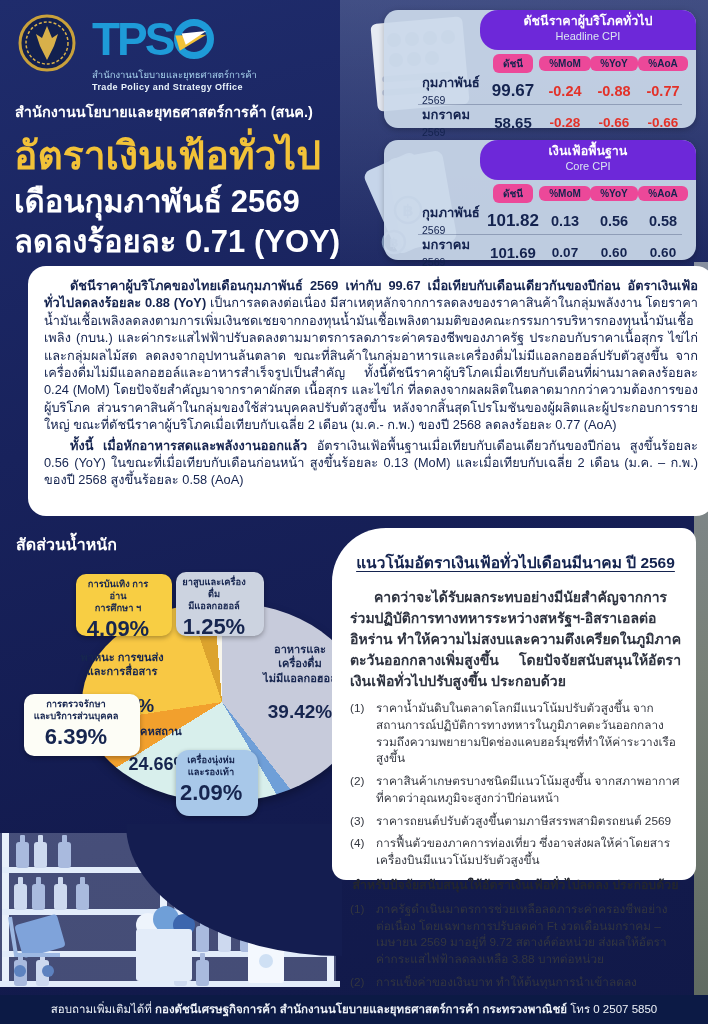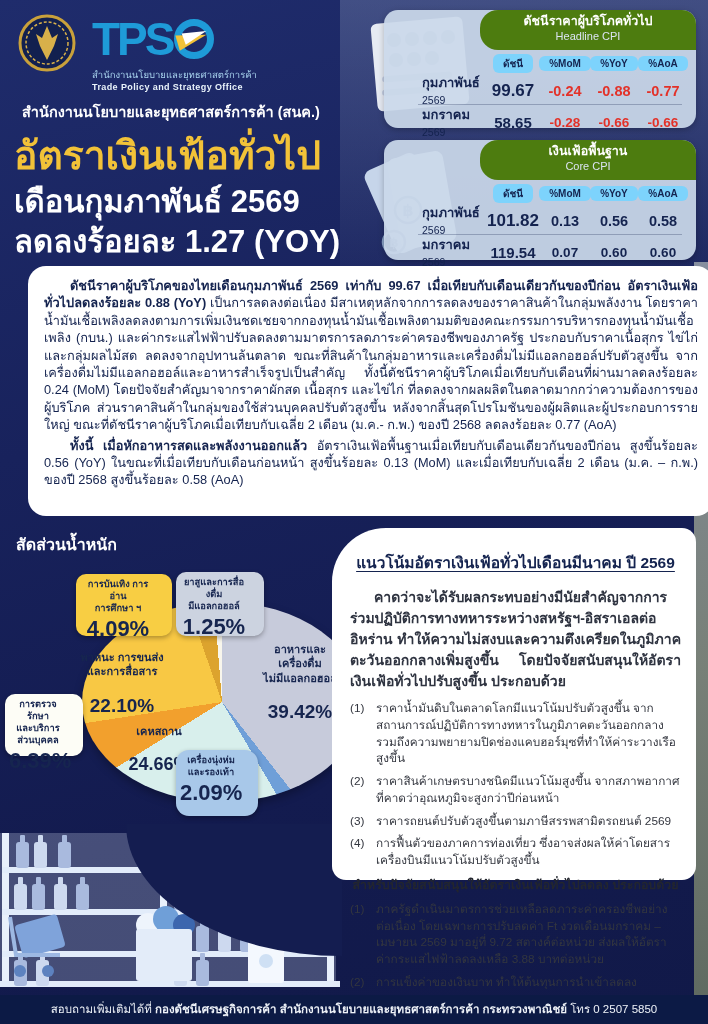--- a/index.html
+++ b/index.html
@@ -21,41 +21,41 @@
   .logo{position:absolute;left:92px;top:12px;width:210px;}
   .logo-row{display:flex;align-items:center;height:54px;}
   .logo-tps{font-size:46px;font-weight:800;color:#1e9bd8;letter-spacing:-3px;line-height:1;}
   .logo-o{position:relative;width:40px;height:40px;border:7px solid #1e9bd8;border-radius:50%;margin-left:2px;}
   .plane-y{position:absolute;left:-4px;top:5px;width:0;height:0;border-left:30px solid #f2c238;
     border-top:8px solid transparent;border-bottom:8px solid transparent;transform:rotate(-16deg);}
   .plane-w{position:absolute;left:2px;top:3px;width:0;height:0;border-left:24px solid #ffffff;
     border-top:6px solid transparent;border-bottom:6px solid transparent;transform:rotate(-20deg);}
   .logo-sub1{font-size:9.5px;color:#a9d4ef;margin-top:1px;}
   .logo-sub2{font-size:9px;font-weight:bold;letter-spacing:.4px;color:#e9f3fb;}
-  .org-line{position:absolute;left:15px;top:100px;font-size:14.5px;font-weight:bold;color:#ffffff;margin-left:7px;}
+  .org-line{position:absolute;left:15px;top:100px;font-size:14.5px;font-weight:bold;color:#ffffff;}
 
   .title-yellow{position:absolute;left:14px;top:124px;font-size:39px;font-weight:800;color:#f2c238;}
   .title-l2{position:absolute;left:14px;top:176px;font-size:31px;font-weight:bold;color:#ffffff;}
   .title-l3{position:absolute;left:14px;top:216px;font-size:31px;font-weight:bold;color:#ffffff;}
 
   
   .illus{position:absolute;opacity:.95;}
 
   
   .cpi-table{position:absolute;left:384px;width:312px;background:rgba(202,216,234,.93);
     border-radius:14px;box-shadow:0 2px 6px rgba(0,0,0,.25);}
   .cpi-t1{top:10px;height:118px;}
   .cpi-t2{top:140px;height:120px;}
-  .cpi-head{position:absolute;top:0;right:0;width:216px;height:40px;background:#4d7c0f;
+  .cpi-head{position:absolute;top:0;right:0;width:216px;height:40px;background:#6d28d9;
     border-radius:18px 14px 0 18px;text-align:center;padding-top:4px;}
   .cpi-head .th{font-size:12.5px;font-weight:bold;color:#ffffff;line-height:1.25;}
   .cpi-head .en{font-size:11px;color:#dbe4f2;line-height:1.2;}
   .cpi-grid{position:absolute;left:6px;right:6px;display:grid;grid-template-columns:96px 54px 50px 48px 50px;align-items:center;}
   .chips{top:44px;}
-  .chip{justify-self:center;background:#7dd3fc;border-radius:6px;padding:2px 10px;
+  .chip{justify-self:center;background:#ec4899;border-radius:6px;padding:2px 10px;
     font-size:10px;font-weight:bold;color:#14234f;}
   .rowv{height:32px;}
   .row1{top:64px;}
   .row2{top:96px;}
   .mcell{padding-left:32px;color:#14234f;line-height:1.05;}
   .mname{font-size:13px;font-weight:bold;}
   .myear{font-size:10.5px;}
   .idx{justify-self:center;font-size:17px;font-weight:800;color:#14234f;}
   .chg{justify-self:center;font-size:14.5px;font-weight:800;color:#14234f;}
   .row2 .idx{font-size:15px;}
@@ -80,21 +80,21 @@
   .pl-transport{left:58px;top:650px;width:128px;}
   .pl-food{left:236px;top:642px;width:128px;}
   .pl-housing{left:112px;top:724px;width:94px;}
   .pl-housing .p{font-size:18px;}
   .wbox{position:absolute;border-radius:10px;text-align:center;color:#16254f;
     padding:5px 16px 4px 4px;box-shadow:0 2px 5px rgba(0,0,0,.3);}
   .wbox .l{font-size:9.3px;font-weight:bold;line-height:1.28;}
   .wbox .p{font-size:22px;font-weight:800;margin-top:1px;}
   .wb-recreation{left:76px;top:574px;width:96px;height:62px;background:#f8ce43;}
   .wb-tobacco{left:176px;top:572px;width:88px;height:64px;background:#ccd3e0;}
-  .wb-medical{left:5px;top:694px;width:78px;height:62px;background:#fdfdf6;}
+  .wb-medical{left:24px;top:694px;width:116px;height:62px;background:#fdfdf6;}
   .wb-apparel{left:176px;top:750px;width:82px;height:66px;background:#a8c8e9;border-radius:13px;}
 
   
   .trend{position:absolute;left:332px;top:528px;width:364px;height:352px;background:#ffffff;
     border-radius:54px 14px 14px 14px;padding:22px 15px 10px 18px;}
   .t-head{text-align:center;font-size:15.5px;font-weight:800;color:#14234f;
     text-decoration:underline;text-underline-offset:3px;margin-bottom:12px;}
   .t-intro{font-size:14px;font-weight:bold;line-height:1.5;color:#2e3340;
     text-indent:24px;text-align:justify;margin:0 0 8px 0;}
   .t-item{display:flex;margin-bottom:6px;font-size:11.8px;line-height:1.42;color:#33363f;}
@@ -183,21 +183,21 @@
           <span class="plane-w"></span>
         </span>
     </div>
     <div class="logo-sub1">สำนักงานนโยบายและยุทธศาสตร์การค้า</div>
     <div class="logo-sub2">Trade Policy and Strategy Office</div>
   </div>
   <div class="org-line">สำนักงานนโยบายและยุทธศาสตร์การค้า (สนค.)</div>
 
   <div class="title-yellow">อัตราเงินเฟ้อทั่วไป</div>
   <div class="title-l2">เดือนกุมภาพันธ์ 2569</div>
-  <div class="title-l3">ลดลงร้อยละ 1.27 (YOY)</div>
+  <div class="title-l3">ลดลงร้อยละ 0.71 (YOY)</div>
 
   <svg class="illus" style="left:366px;top:16px;width:112px;height:106px" viewBox="0 0 112 106">
     <rect x="8" y="4" width="92" height="88" rx="6" fill="#f0f4fa" transform="rotate(-5 54 48)"></rect>
     <g fill="#b9c4da">
       <circle cx="28" cy="24" r="7"></circle>
         <circle cx="46" cy="23" r="7"></circle>
         <circle cx="64" cy="22" r="7"></circle>
         <circle cx="82" cy="21" r="7"></circle>
       <circle cx="30" cy="44" r="7"></circle>
         <circle cx="48" cy="43" r="7"></circle>
@@ -259,21 +259,21 @@
     <div class="cpi-grid rowv row1">
       <span class="mcell"><span class="mname">กุมภาพันธ์</span><br><span class="myear">2569</span></span>
       <span class="idx">101.82</span>
       <span class="chg">0.13</span>
       <span class="chg">0.56</span>
       <span class="chg">0.58</span>
     </div>
     <div class="cpi-div"></div>
     <div class="cpi-grid rowv row2">
       <span class="mcell"><span class="mname">มกราคม</span><br><span class="myear">2569</span></span>
-      <span class="idx">119.54</span>
+      <span class="idx">101.69</span>
       <span class="chg">0.07</span>
       <span class="chg">0.60</span>
       <span class="chg">0.60</span>
     </div>
   </div>
 
   <div class="summary">
     <p><span class="b">ดัชนีราคาผู้บริโภคของไทยเดือนกุมภาพันธ์ 2569 เท่ากับ 99.67 เมื่อเทียบกับเดือนเดียวกันของปีก่อน อัตราเงินเฟ้อทั่วไปลดลงร้อยละ 0.88 (YoY)</span><span> เป็นการลดลงต่อเนื่อง มีสาเหตุหลักจากการลดลงของราคาสินค้าในกลุ่มพลังงาน โดยราคาน้ำมันเชื้อเพลิงลดลงตามการเพิ่มเงินชดเชยจากกองทุนน้ำมันเชื้อเพลิงตามมติของคณะกรรมการบริหารกองทุนน้ำมันเชื้อเพลิง (กบน.) และค่ากระแสไฟฟ้าปรับลดลงตามมาตรการลดภาระค่าครองชีพของภาครัฐ ประกอบกับราคาเนื้อสุกร ไข่ไก่ และกลุ่มผลไม้สด ลดลงจากอุปทานล้นตลาด ขณะที่สินค้าในกลุ่มอาหารและเครื่องดื่มไม่มีแอลกอฮอล์ปรับตัวสูงขึ้น จากเครื่องดื่มไม่มีแอลกอฮอล์และอาหารสำเร็จรูปเป็นสำคัญ ทั้งนี้ดัชนีราคาผู้บริโภคเมื่อเทียบกับเดือนที่ผ่านมาลดลงร้อยละ 0.24 (MoM) โดยปัจจัยสำคัญมาจากราคาผักสด เนื้อสุกร และไข่ไก่ ที่ลดลงจากผลผลิตในตลาดมากกว่าความต้องการของผู้บริโภค ส่วนราคาสินค้าในกลุ่มของใช้ส่วนบุคคลปรับตัวสูงขึ้น หลังจากสิ้นสุดโปรโมชันของผู้ผลิตและผู้ประกอบการรายใหญ่ ขณะที่ดัชนีราคาผู้บริโภคเมื่อเทียบกับเฉลี่ย 2 เดือน (ม.ค.- ก.พ.) ของปี 2568 ลดลงร้อยละ 0.77 (AoA)</span></p>
     <p><span class="b">ทั้งนี้ เมื่อหักอาหารสดและพลังงานออกแล้ว</span><span> อัตราเงินเฟ้อพื้นฐานเมื่อเทียบกับเดือนเดียวกันของปีก่อน สูงขึ้นร้อยละ 0.56 (YoY) ในขณะที่เมื่อเทียบกับเดือนก่อนหน้า สูงขึ้นร้อยละ 0.13 (MoM) และเมื่อเทียบกับเฉลี่ย 2 เดือน (ม.ค. – ก.พ.) ของปี 2568 สูงขึ้นร้อยละ 0.58 (AoA)</span></p>
   </div>
@@ -296,21 +296,21 @@
     <div class="l">เคหสถาน</div>
     <div class="p">24.66%</div>
   </div>
 
   <div class="wbox wb-recreation">
     <div class="l">การบันเทิง การอ่าน</div>
     <div class="l">การศึกษา ฯ</div>
     <div class="p">4.09%</div>
   </div>
   <div class="wbox wb-tobacco">
-    <div class="l">ยาสูและการสื่องดื่ม</div>
+    <div class="l">ยาสูบและเครื่องดื่ม</div>
     <div class="l">มีแอลกอฮอล์</div>
     <div class="p">1.25%</div>
   </div>
   <div class="wbox wb-medical">
     <div class="l">การตรวจรักษา</div>
     <div class="l">และบริการส่วนบุคคล</div>
     <div class="p">6.39%</div>
   </div>
   <div class="wbox wb-apparel">
     <div class="l">เครื่องนุ่งห่ม</div>

